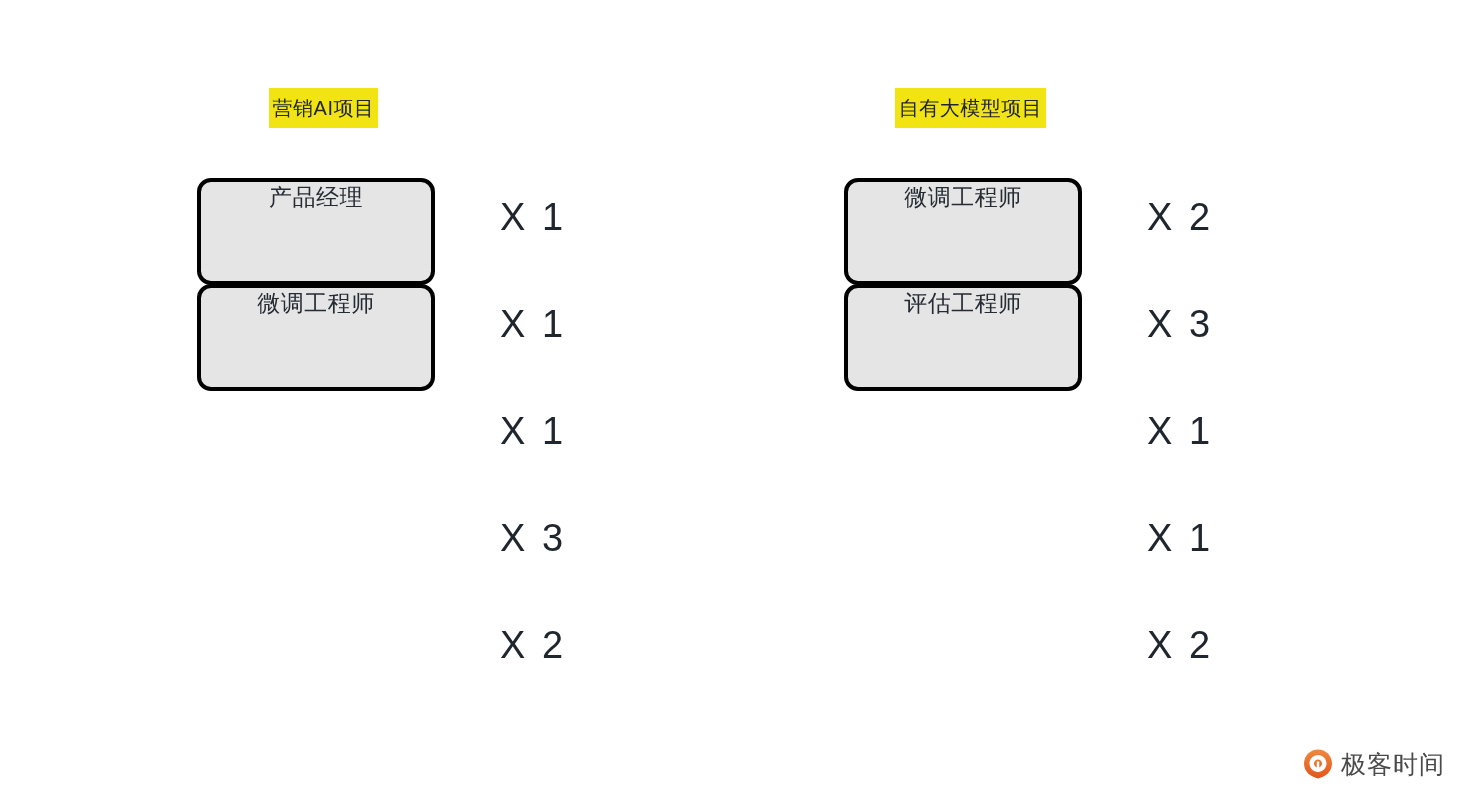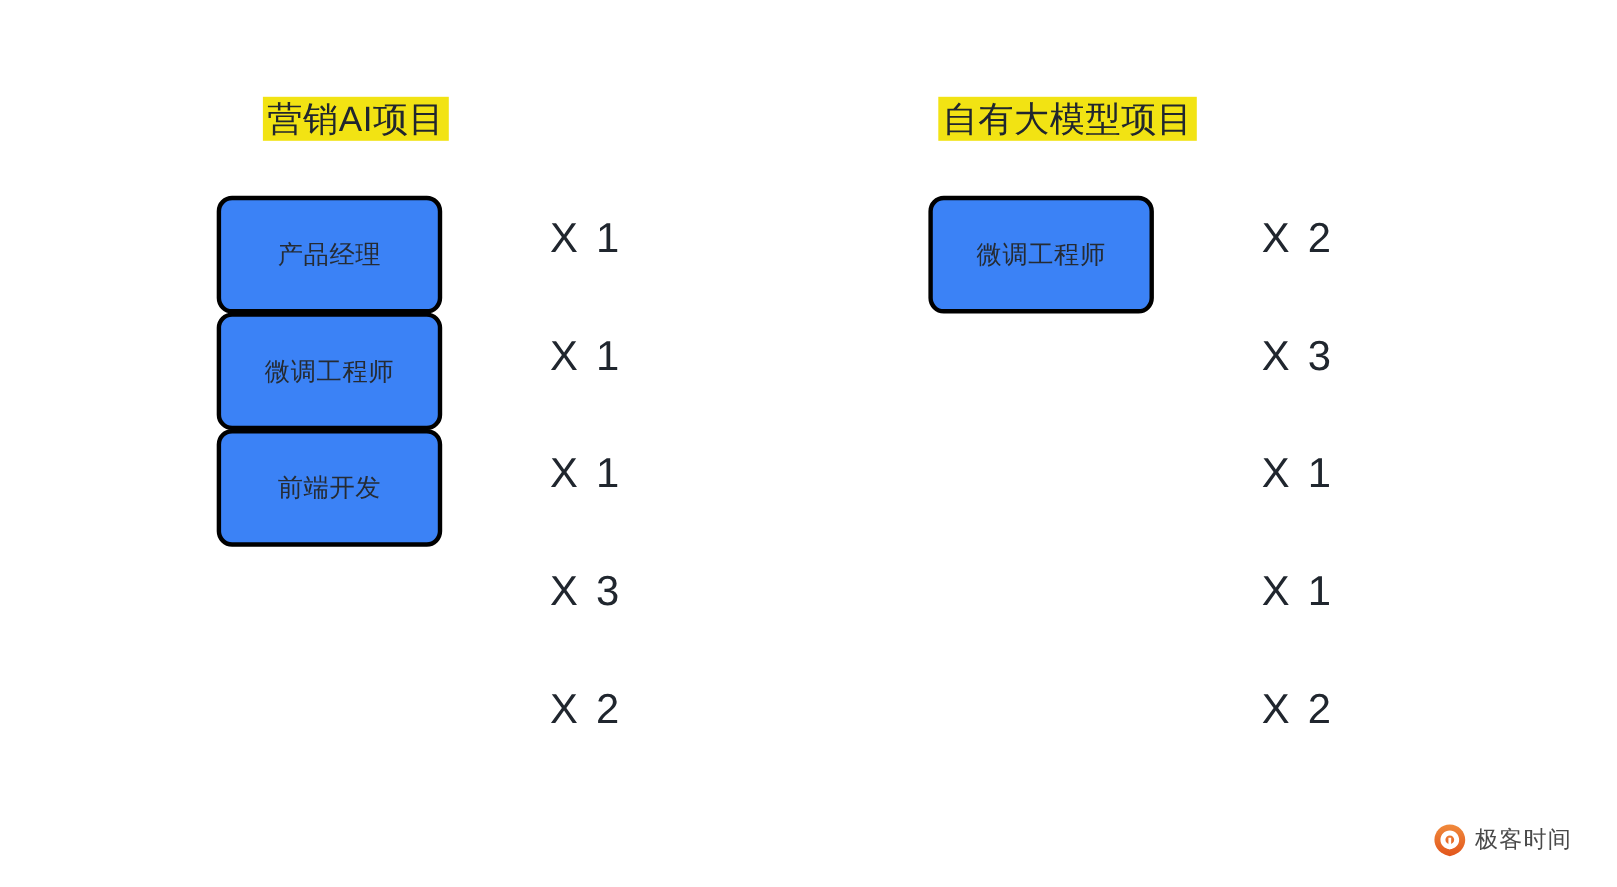--- a/index.html
+++ b/index.html
@@ -36,43 +36,43 @@
     position: absolute;
     top: 88px;
     left: 0;
     width: 647px;
     text-align: center;
   }
   .title-text {
     display: inline-block;
     background: #f2e313;
     color: #20262e;
-    font-size: 32px;
+    font-size: 20px;
     line-height: 40px;
     padding: 0 4px;
     white-space: nowrap;
     letter-spacing: 0.5px;
   }
 
   
   .stack {
     position: absolute;
     top: 178px;
     left: 197px;
     width: 238px;
   }
   .role-box {
     box-sizing: border-box;
-    width: 205px;
+    width: 238px;
     height: 107px;
-    background: #3b82f6;
+    background: #e5e5e5;
     border: 4px solid #000000;
     border-radius: 14px;
     display: flex;
-    align-items: center;
+    align-items: flex-start;
     justify-content: center;
     margin-bottom: -1px;
     position: relative;
   }
   .role-label {
     font-size: 23px;
     color: #252b33;
     letter-spacing: 0.5px;
     white-space: nowrap;
   }
@@ -106,21 +106,21 @@
     display: flex;
     align-items: center;
     gap: 7px;
   }
   .wm-mark {
     width: 32px;
     height: 32px;
     flex: 0 0 32px;
   }
   .wm-text {
-    font-size: 21px;
+    font-size: 25px;
     color: #4a4a4a;
     letter-spacing: 1px;
     line-height: 32px;
     white-space: nowrap;
   }
 </style>
 </head>
 <body>
 
 <div class="canvas">
@@ -131,23 +131,20 @@
       <span class="title-text">营销AI项目</span>
     </div>
 
     <div class="stack">
       <div class="role-box">
         <span class="role-label">产品经理</span>
       </div>
       <div class="role-box">
         <span class="role-label">微调工程师</span>
       </div>
-      <div class="role-box">
-        <span class="role-label">前端开发</span>
-      </div>
     </div>
 
     <div class="counts">
       <div class="count-cell">
         <span class="count-text">X 1</span>
       </div>
       <div class="count-cell">
         <span class="count-text">X 1</span>
       </div>
       <div class="count-cell">
@@ -164,20 +161,23 @@
 
   <div class="column right">
 
     <div class="title-row">
       <span class="title-text">自有大模型项目</span>
     </div>
 
     <div class="stack">
       <div class="role-box">
         <span class="role-label">微调工程师</span>
+      </div>
+      <div class="role-box">
+        <span class="role-label">评估工程师</span>
       </div>
     </div>
 
     <div class="counts">
       <div class="count-cell">
         <span class="count-text">X 2</span>
       </div>
       <div class="count-cell">
         <span class="count-text">X 3</span>
       </div>

